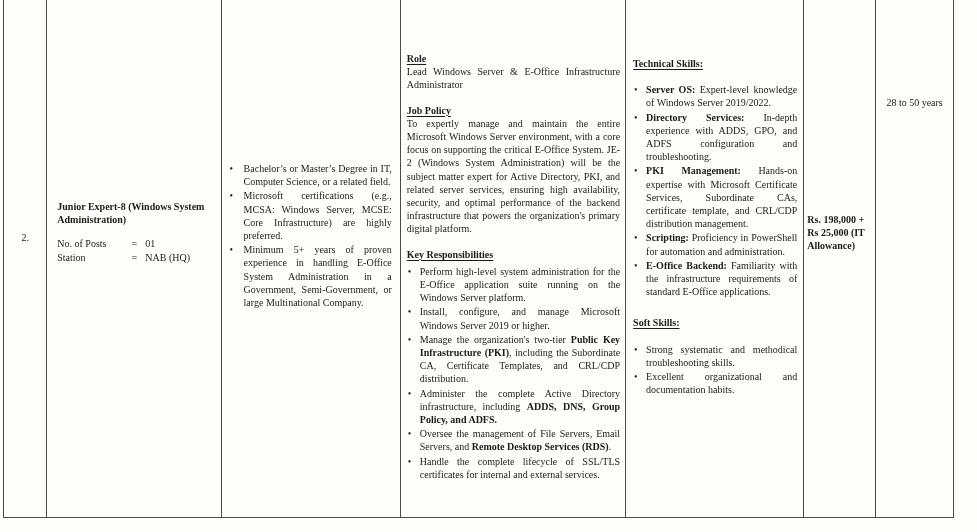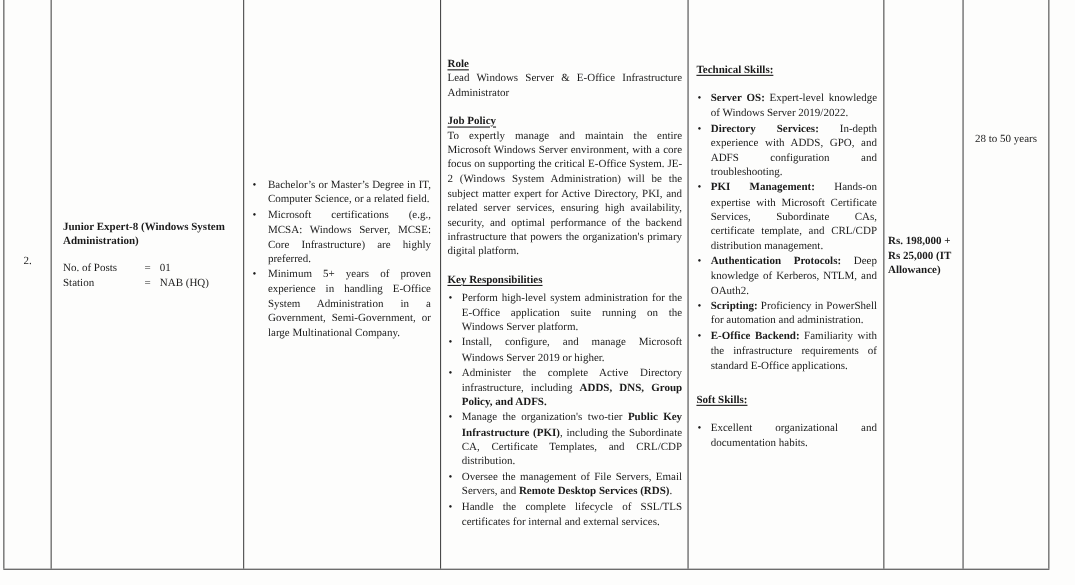--- a/index.html
+++ b/index.html
@@ -31,21 +31,21 @@
     line-height: 13.2px;
   }
   .cell:last-child { border-right: 1.2px solid #4a4a4a; }
 
   .c-serial   { width: 44px;  padding-top: 231px; text-align: center; }
   .c-position { width: 177px; padding: 200px 8px 0 10px; }
   .c-qual     { width: 182px; padding: 162px 8px 0 7px; }
   .c-role     { width: 229px; padding: 52px 5px 0 6px; }
   .c-skills   { width: 181px; padding: 57px 6px 0 7px; }
   .c-salary   { width: 73px;  padding: 213px 3px 0 3px; font-weight: bold; }
-  .c-age      { width: 80px;  padding: 120px 4px 0 4px; text-align: center; }
+  .c-age      { width: 80px;  padding: 96px 4px 0 4px; text-align: center; }
 
   .heading {
     font-weight: bold;
     text-decoration: underline;
     text-underline-offset: 2px;
   }
   .c-role .heading { margin-top: 12px; }
   .c-role .heading:first-child { margin-top: 0; }
   .c-skills .heading { margin-bottom: 13px; }
   .c-skills .soft-heading { margin-top: 18px; }
@@ -113,39 +113,39 @@
 
     <div class="cell c-role">
       <div class="heading">Role</div>
       <p>Lead Windows Server &amp; E-Office Infrastructure Administrator</p>
       <div class="heading">Job Policy</div>
       <p>To expertly manage and maintain the entire Microsoft Windows Server environment, with a core focus on supporting the critical E-Office System. JE-2 (Windows System Administration) will be the subject matter expert for Active Directory, PKI, and related server services, ensuring high availability, security, and optimal performance of the backend infrastructure that powers the organization's primary digital platform.</p>
       <div class="heading">Key Responsibilities</div>
       <ul class="resp">
         <li><span>Perform high-level system administration for the E-Office application suite running on the Windows Server platform.</span><b></b><span></span></li>
         <li><span>Install, configure, and manage Microsoft Windows Server 2019 or higher.</span><b></b><span></span></li>
+        <li><span>Manage the organization's two-tier </span><b>Public Key Infrastructure (PKI)</b><span>, including the Subordinate CA, Certificate Templates, and CRL/CDP distribution.</span></li>
         <li><span>Administer the complete Active Directory infrastructure, including </span><b>ADDS, DNS, Group Policy, and ADFS.</b><span></span></li>
-        <li><span>Manage the organization's two-tier </span><b>Public Key Infrastructure (PKI)</b><span>, including the Subordinate CA, Certificate Templates, and CRL/CDP distribution.</span></li>
         <li><span>Oversee the management of File Servers, Email Servers, and </span><b>Remote Desktop Services (RDS)</b><span>.</span></li>
         <li><span>Handle the complete lifecycle of SSL/TLS certificates for internal and external services.</span><b></b><span></span></li>
       </ul>
     </div>
 
     <div class="cell c-skills">
       <div class="heading">Technical Skills:</div>
       <ul>
         <li><b>Server OS:</b><span> Expert-level knowledge of Windows Server 2019/2022.</span></li>
         <li><b>Directory Services:</b><span> In-depth experience with ADDS, GPO, and ADFS configuration and troubleshooting.</span></li>
         <li><b>PKI Management:</b><span> Hands-on expertise with Microsoft Certificate Services, Subordinate CAs, certificate template, and CRL/CDP distribution management.</span></li>
-        <li><b>Authentication Protocols:</b><span> Deep knowledge of Kerberos, NTLM, and OAuth2.</span></li>
         <li><b>Scripting:</b><span> Proficiency in PowerShell for automation and administration.</span></li>
         <li><b>E-Office Backend:</b><span> Familiarity with the infrastructure requirements of standard E-Office applications.</span></li>
       </ul>
       <div class="heading soft-heading">Soft Skills:</div>
       <ul>
+        <li><span>Strong systematic and methodical troubleshooting skills.</span></li>
         <li><span>Excellent organizational and documentation habits.</span></li>
 
       </ul>
     </div>
 
     <div class="cell c-salary">
       <span class="salary-text">Rs. 198,000 + Rs 25,000 (IT Allowance)</span>
     </div>
 
     <div class="cell c-age">

